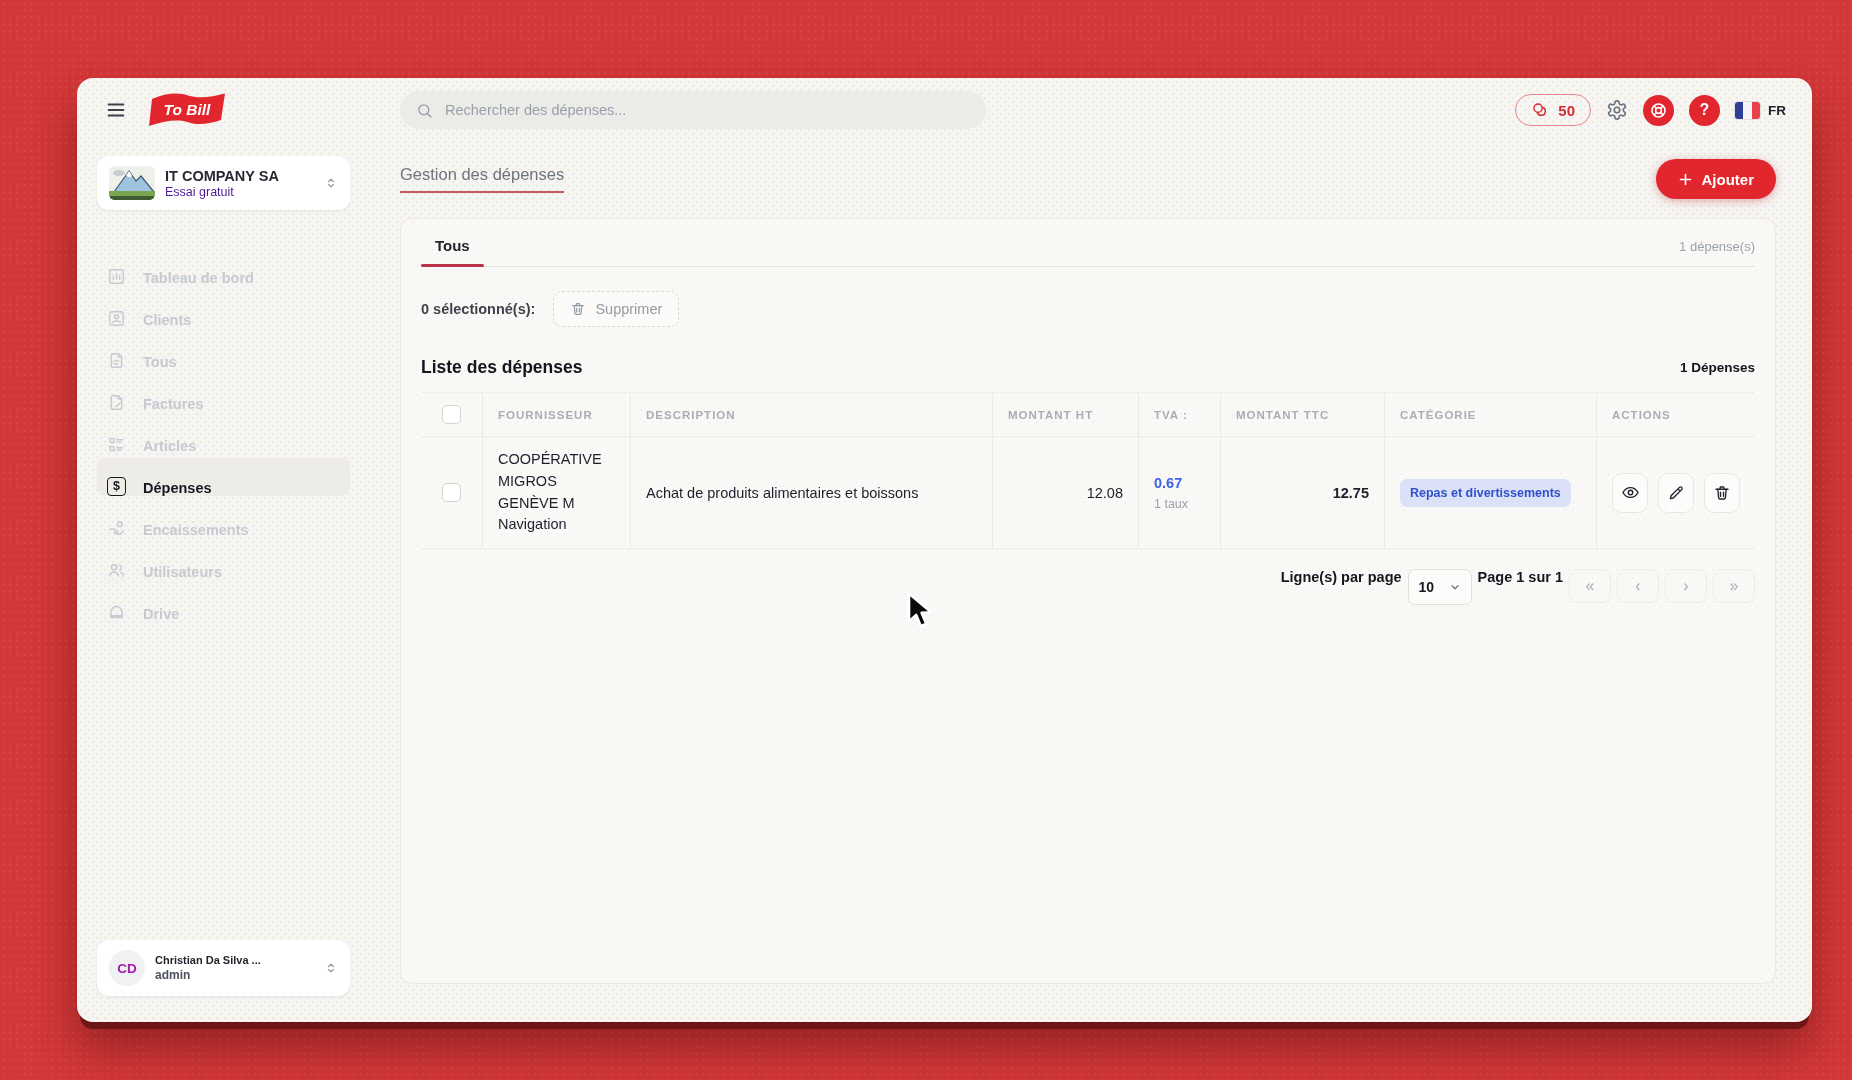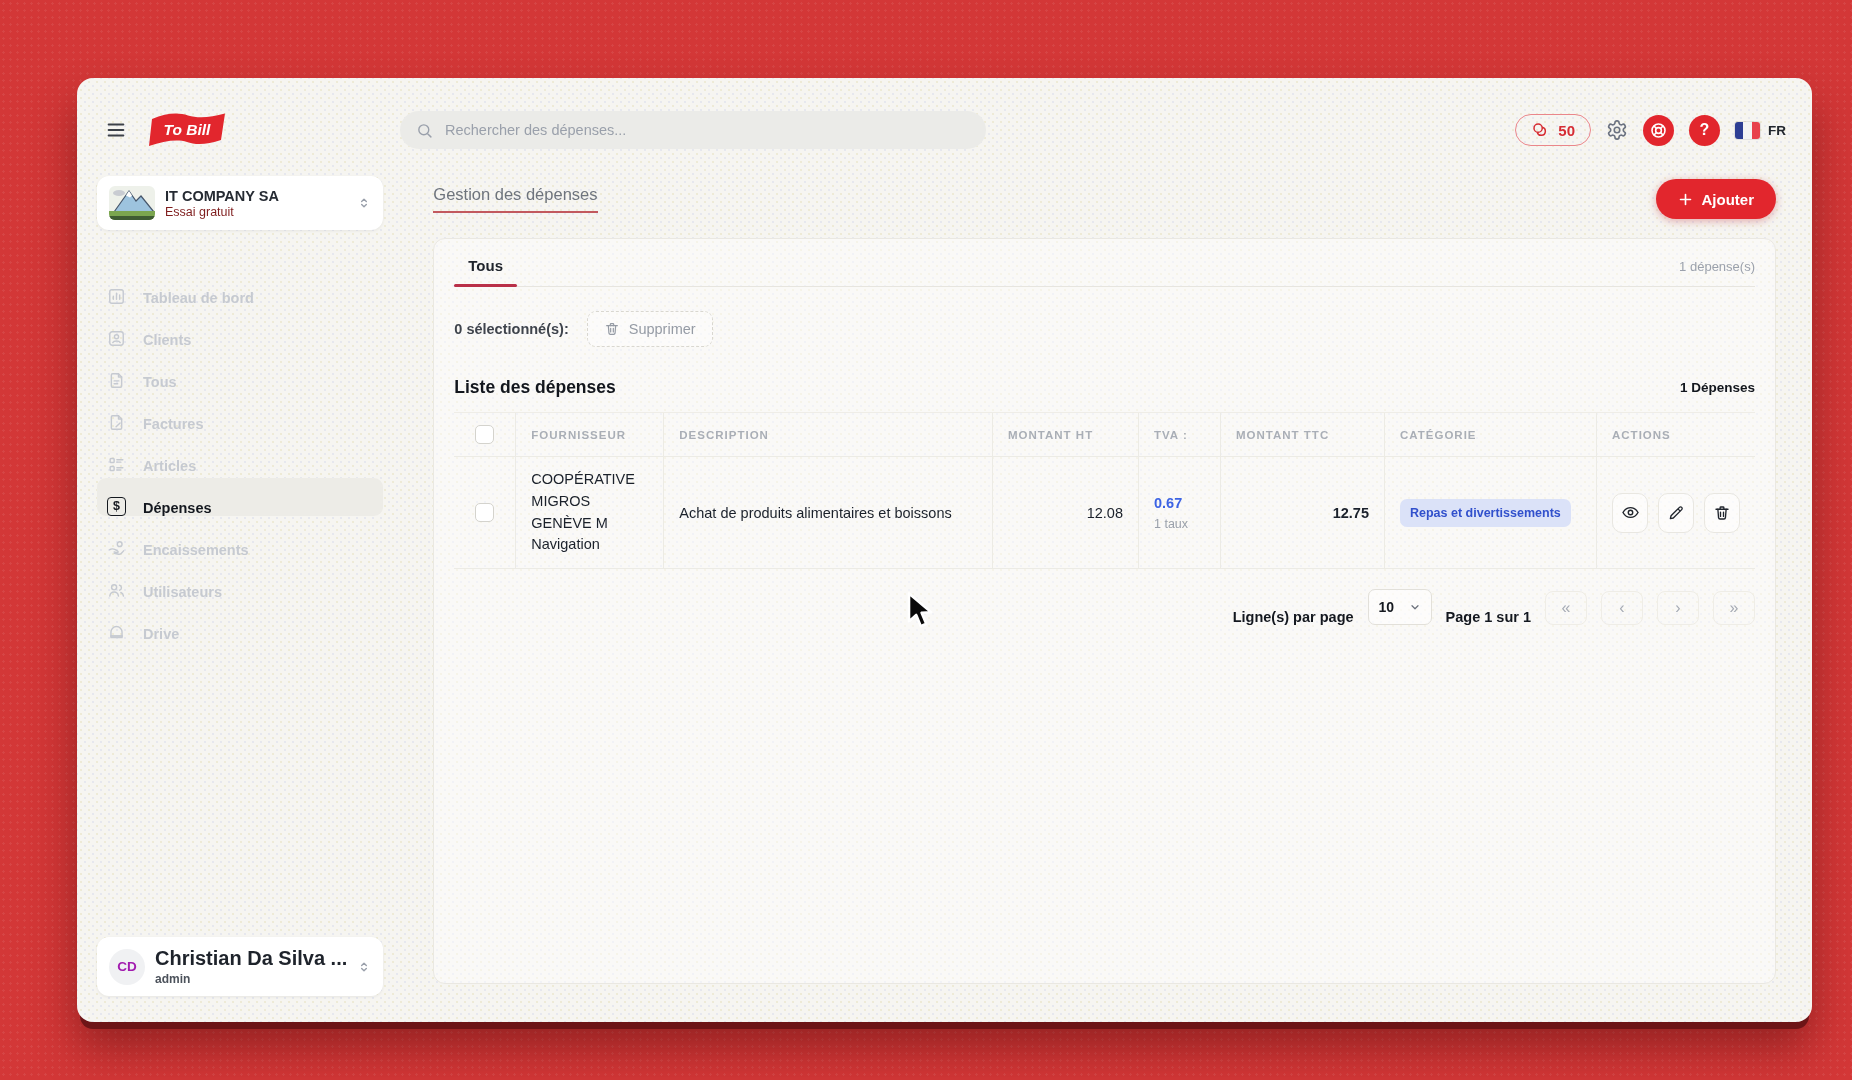--- a/index.html
+++ b/index.html
@@ -21,21 +21,21 @@
     background-color:#f6f5f1;
     background-image:
       radial-gradient(rgba(209,196,121,.22) 1px, transparent 1.2px),
       radial-gradient(rgba(150,158,224,.16) 1px, transparent 1.2px);
     background-size:8px 8px, 8px 8px; background-position:0 0, 4px 4px;
     box-shadow: 0 10px 0 -3px #6d1517, 0 26px 44px rgba(70,9,9,.45);
     display:flex; flex-direction:column;
   }
 
   
-  .topbar{ flex:0 0 64px; display:flex; align-items:center; padding-right:26px;margin-top:20px; }
+  .topbar{ flex:0 0 64px; display:flex; align-items:center; padding-right:26px; }
   .topbar-left{ flex:0 0 323px; display:flex; align-items:center; gap:16px; padding-left:28px; }
   .hamburger{ color:#3c4149; cursor:pointer; }
   .search{
     width:586px; height:38px; background:#ebebe8; border-radius:19px;
     display:flex; align-items:center; gap:10px; padding:0 16px; color:#9aa0ab;
   }
   .search input{
     border:none; background:transparent; outline:none; width:100%;
     font-size:14.5px; color:#4a4f57; font-family:inherit;
   }
@@ -58,21 +58,21 @@
   
   .app-body{ flex:1; display:flex; min-height:0; }
 
   .sidebar{ flex:0 0 323px; padding:14px 50px 26px 20px; display:flex; flex-direction:column; }
   .card{
     background:#fff; border-radius:12px; padding:10px 12px;
     display:flex; align-items:center; gap:10px; box-shadow:0 1px 3px rgba(25,25,35,.07);
   }
   .company-avatar{ width:46px; height:34px; border-radius:6px; overflow:hidden; flex:0 0 46px; }
   .company-name{ font-size:14.5px; font-weight:bold; color:#262b33; }
-  .company-plan{ font-size:12.5px; color:#7f1d1d; margin-top:1px; }
+  .company-plan{ font-size:12.5px; color:#4c1d95; margin-top:1px; }
   .updown{ margin-left:auto; color:#9aa0ab; flex:0 0 auto; }
 
   .nav{ margin-top:38px; display:flex; flex-direction:column; gap:4px; }
   .nav-item{
     height:38px; display:flex; align-items:flex-end; gap:17px; padding:0 10px;
     border-radius:9px; color:#c6cad1; font-size:14.5px; font-weight:600; cursor:pointer;
   }
   .nav-item.active{ background:#edece7; color:#14181f; }
   .nav-icon{ flex:0 0 19px; display:flex; }
   .dollar-box{
@@ -84,21 +84,21 @@
   .invite-btn{
     height:40px; border:1px solid #e5e3dd; background:rgba(255,255,255,.55);
     border-radius:10px; display:flex; align-items:center; justify-content:center; gap:10px;
     font-size:13px; font-weight:600; color:#262b33; margin-bottom:14px; cursor:pointer;
     font-family:inherit;
   }
   .user-avatar{
     width:36px; height:36px; border-radius:50%; background:#f0f1f3; color:#a21caf;
     font-size:13.5px; font-weight:bold; display:flex; align-items:center; justify-content:center; flex:0 0 36px;
   }
-  .user-name{ font-size:20px; font-weight:bold; color:#1e232b; white-space:nowrap; }
+  .user-name{ font-size:11px; font-weight:bold; color:#1e232b; white-space:nowrap; }
   .user-role{ font-size:12px; font-weight:bold; color:#4c525b; margin-top:2px; }
 
   
   .main{ flex:1; min-width:0; padding:14px 36px 38px 0; display:flex; flex-direction:column; }
   .main-header{ display:flex; align-items:center; justify-content:space-between; height:46px; }
   .page-title{ font-size:16.5px; color:#6e747d; padding-bottom:7px; border-bottom:2px solid #c2595e; }
   .add-btn{
     height:40px; padding:0 22px; border-radius:20px; background:#e2262d; color:#fff;
     font-size:15px; font-weight:bold; display:flex; align-items:center; gap:9px; border:none;
     box-shadow:0 2px 8px rgba(190,30,40,.35); cursor:pointer; font-family:inherit;
@@ -146,21 +146,21 @@
     padding:7px 10px; border-radius:7px; white-space:nowrap;
   }
   .actions{ gap:10px; }
   .action-btn{
     width:40px; height:40px; border:1px solid #e9e7e1; border-radius:10px;
     background:rgba(255,255,255,.5); display:flex; align-items:center; justify-content:center;
     color:#20252d; cursor:pointer;
   }
   .checkbox{ width:19px; height:19px; border:1.5px solid #d4d3cd; border-radius:5px; background:#fff; cursor:pointer; }
 
-  .pagination{ margin-top:20px; display:flex; align-items:flex-end; justify-content:flex-end; gap:14px; padding-bottom:24px; }
+  .pagination{ margin-top:20px; display:flex; align-items:flex-start; justify-content:flex-end; gap:6px; padding-bottom:24px; }
   .pag-label,.page-status{ font-size:14.5px; font-weight:bold; color:#14181f; }
   .select{
     width:64px; height:36px; border:1px solid #e2e0da; border-radius:7px;
     display:flex; align-items:center; justify-content:space-between; padding:0 10px;
     font-size:14px; font-weight:bold; color:#14181f; background:rgba(255,255,255,.5); cursor:pointer;
   }
   .select .chev{ color:#6a707a; }
   .pg-btn{
     width:42px; height:34px; border:1px solid #efede7; border-radius:8px; background:transparent;
     color:#a6abb4; font-size:16px; display:flex; align-items:center; justify-content:center;

